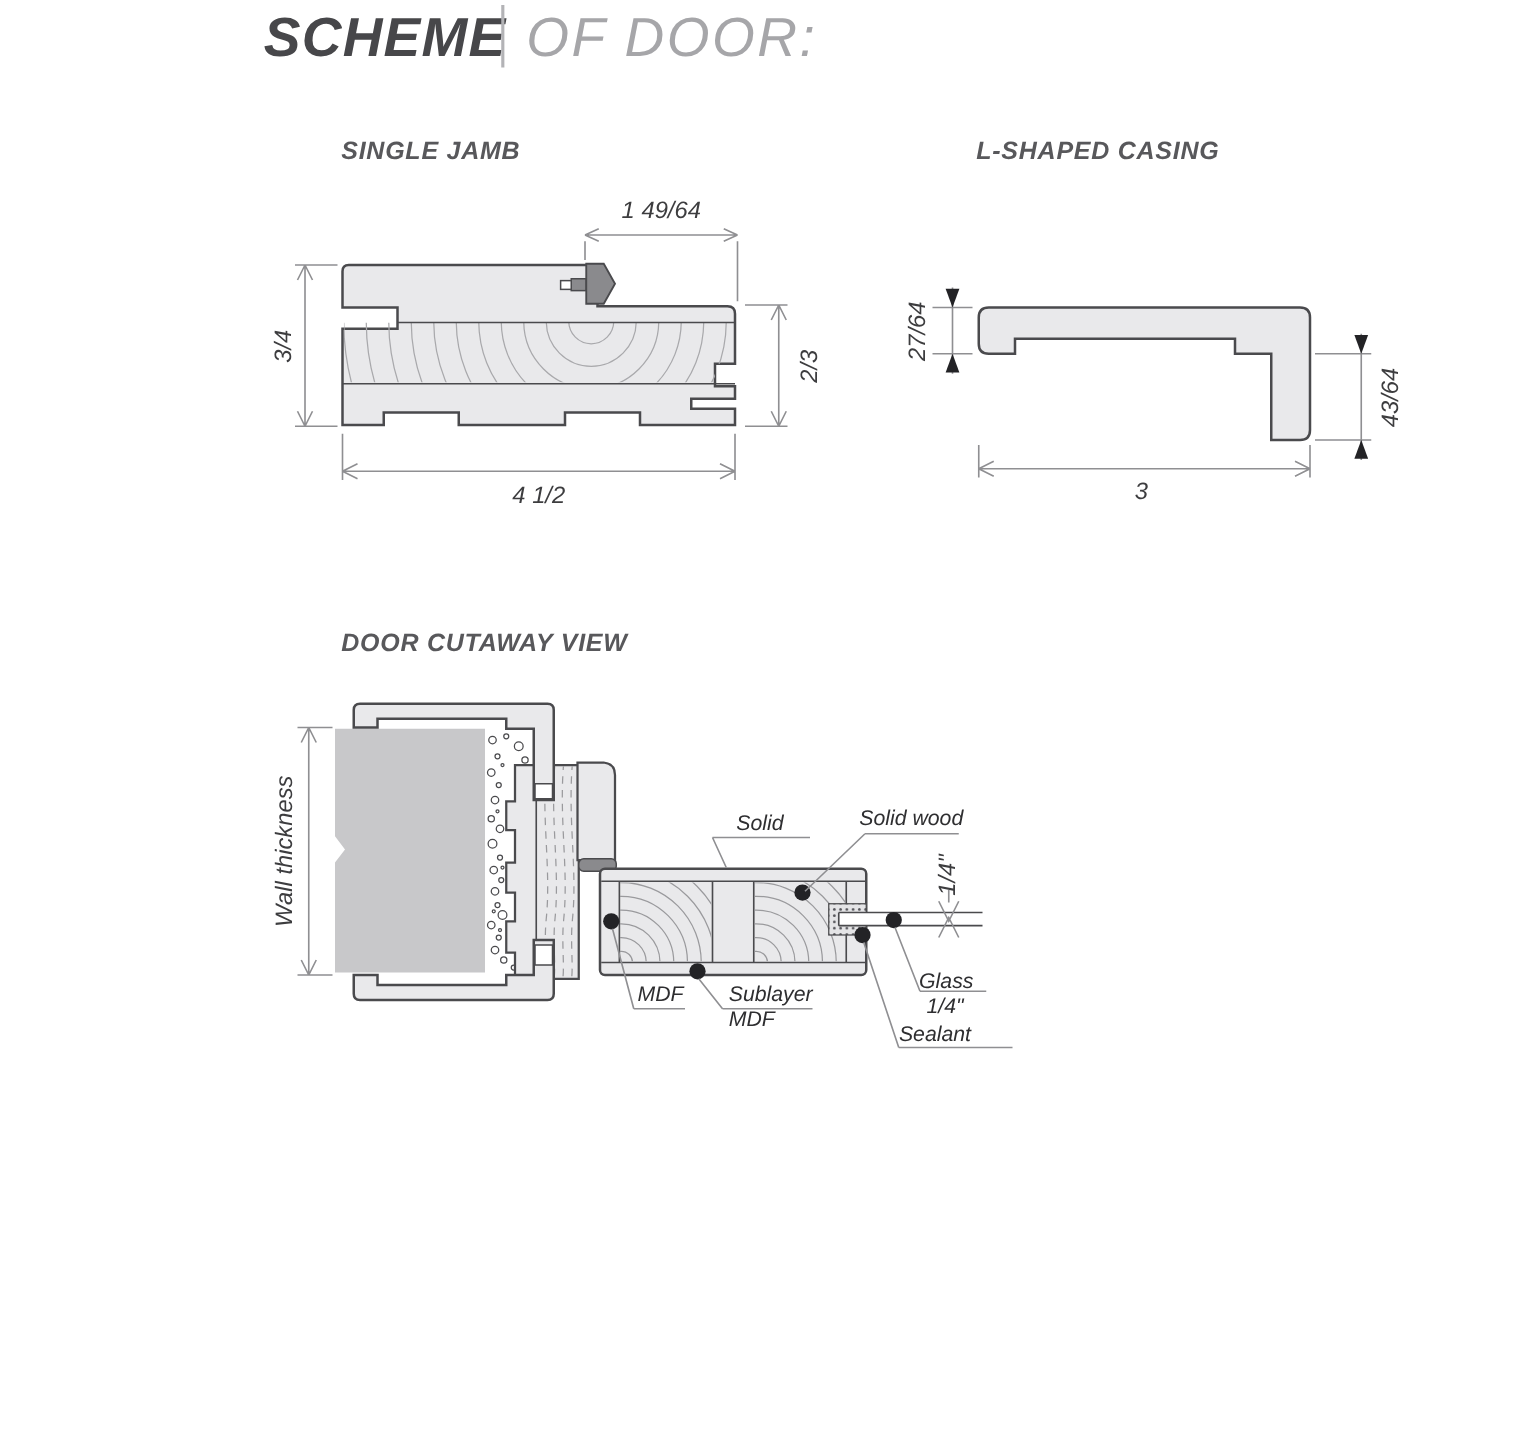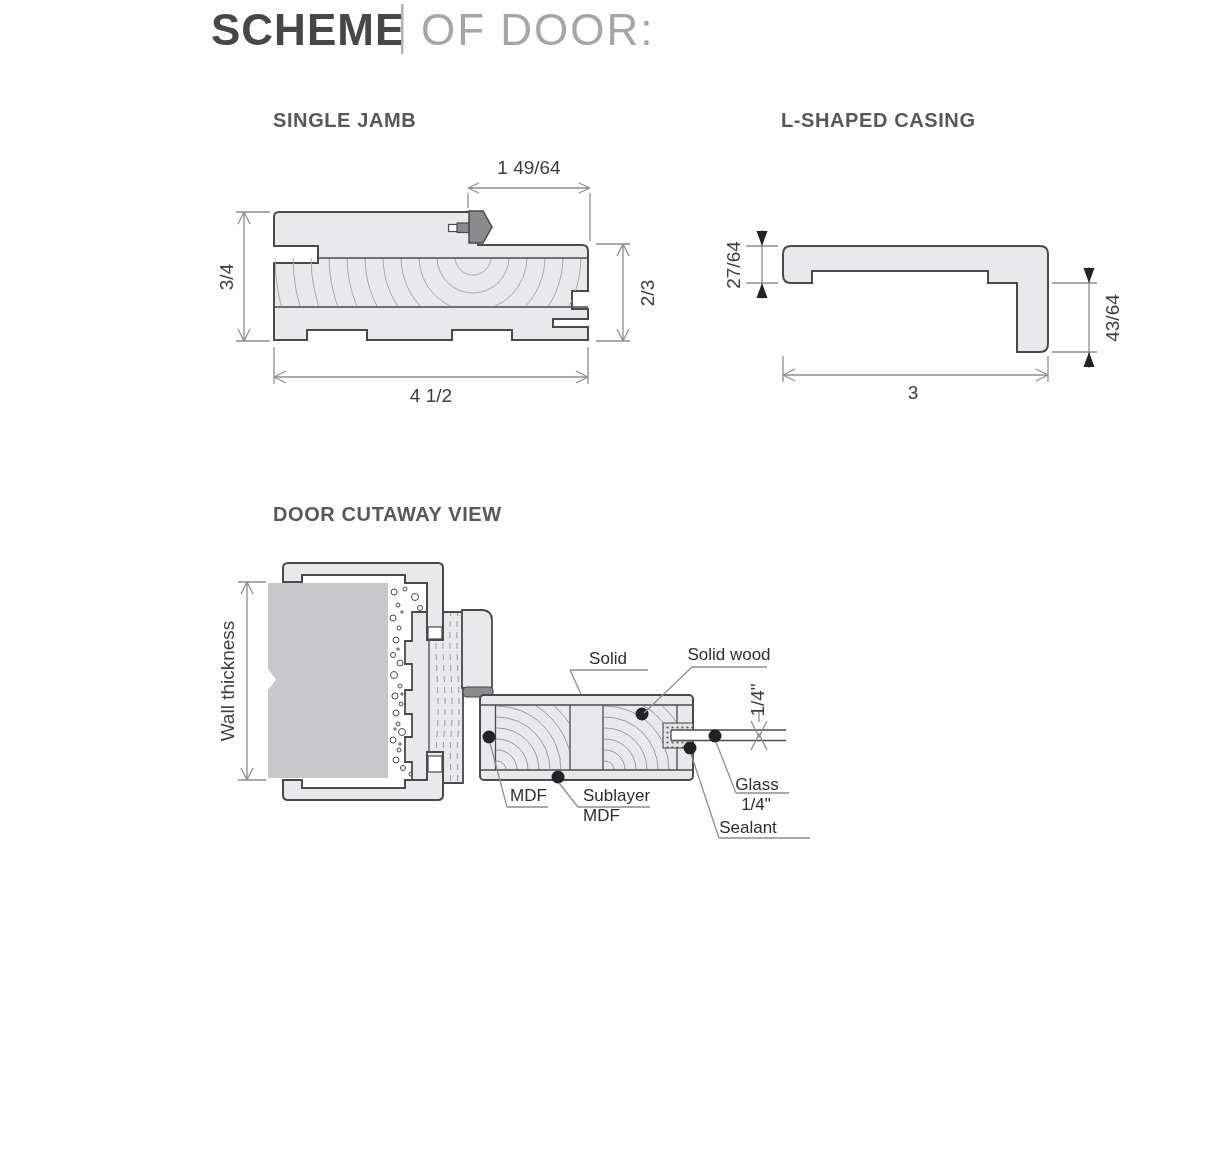--- a/index.html
+++ b/index.html
@@ -1,17 +1,17 @@
 <!DOCTYPE html>
 <html><head>
 <meta charset="utf-8">
 <style>
   html,body{margin:0;padding:0;background:#ffffff;}
   .page{position:relative;width:1214px;height:1149px;background:#fff;overflow:hidden;
-        font-family:"Liberation Sans",sans-serif;}
+        font-family:"Liberation Sans",sans-serif;font-style:italic;}
   svg{display:block;}
   text{font-family:"Liberation Sans",sans-serif;}
   .title-primary{font-size:44px;font-weight:bold;fill:#47474a;letter-spacing:1px;}
   .title-secondary{font-size:44px;font-weight:400;fill:#a6a6a9;letter-spacing:2px;}
   .heading{font-size:20px;font-weight:bold;fill:#58585b;letter-spacing:0.6px;}
   .dim-text{font-size:19px;fill:#3d3d3f;}
   .lbl{font-size:17px;fill:#2e2e30;}
   .outline{stroke:#4a4a4d;fill:#e9e9eb;}
   .thin{stroke:#4a4a4d;stroke-width:1.3;fill:none;}
   .dimline{stroke:#8f8f92;stroke-width:1.3;fill:none;}

